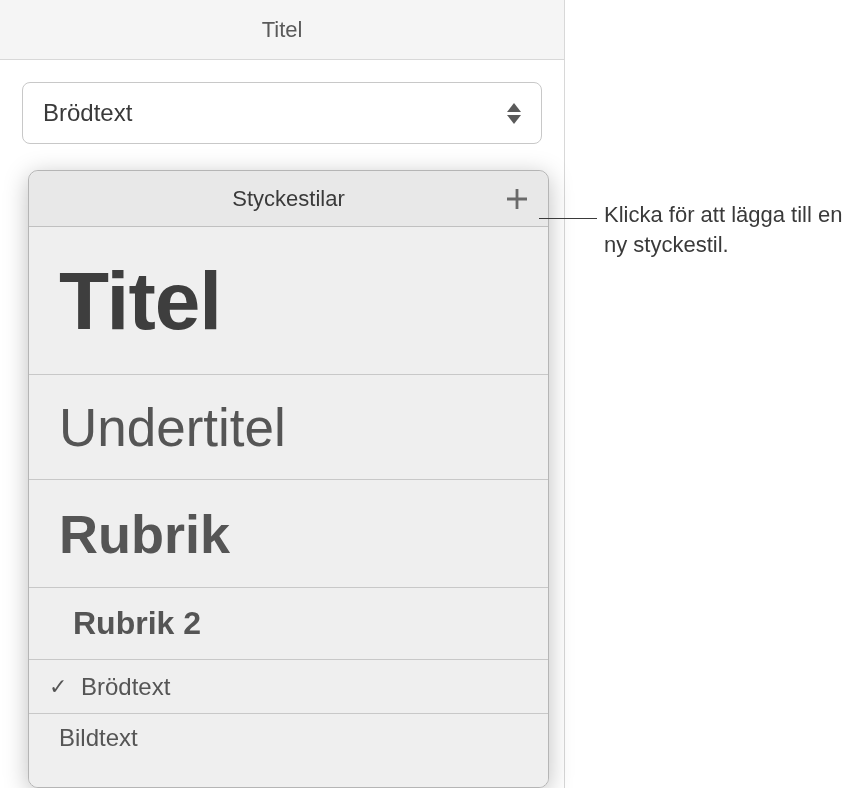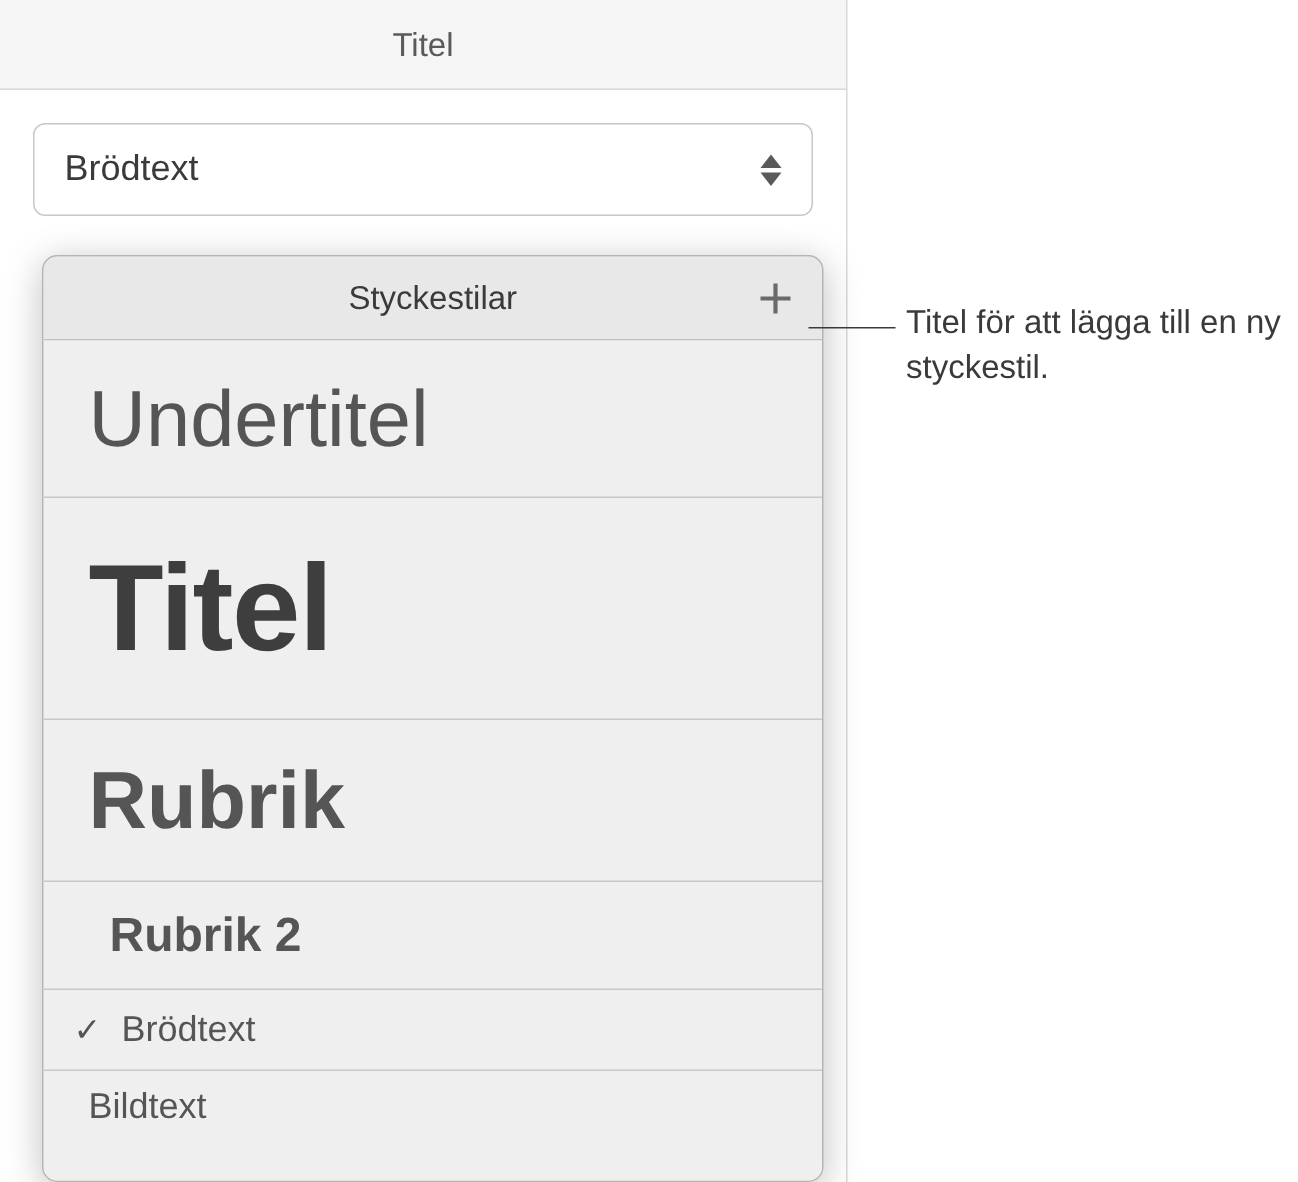--- a/index.html
+++ b/index.html
@@ -235,38 +235,38 @@
   <div class="popover-header">
     <span class="popover-title">Styckestilar</span>
     <div class="plus-button">
       <svg class="plus-icon" viewBox="0 0 24 24">
         <line x1="12" y1="2" x2="12" y2="22" stroke="#6a6a6a" stroke-width="2.8"></line>
         <line x1="2" y1="12" x2="22" y2="12" stroke="#6a6a6a" stroke-width="2.8"></line>
       </svg>
     </div>
   </div>
   <div class="style-list">
+    <div class="style-item style-titel">
+      <span class="style-text">Titel</span>
+    </div>
     <div class="style-item style-undertitel">
       <span class="style-text">Undertitel</span>
-    </div>
-    <div class="style-item style-titel">
-      <span class="style-text">Titel</span>
     </div>
     <div class="style-item style-rubrik">
       <span class="style-text">Rubrik</span>
     </div>
     <div class="style-item style-rubrik2">
       <span class="style-text">Rubrik 2</span>
     </div>
     <div class="style-item style-brodtext">
       <span class="checkmark">✓</span>
       <span class="style-text">Brödtext</span>
     </div>
     <div class="style-item style-bildtext">
       <span class="style-text">Bildtext</span>
     </div>
   </div>
 </div>
 
 <div class="callout-line"></div>
 <div class="callout">
-  <div class="callout-text">Titel för att lägga till en ny styckestil.</div>
+  <div class="callout-text">Klicka för att lägga till en ny styckestil.</div>
 </div>
 
 </body></html>

